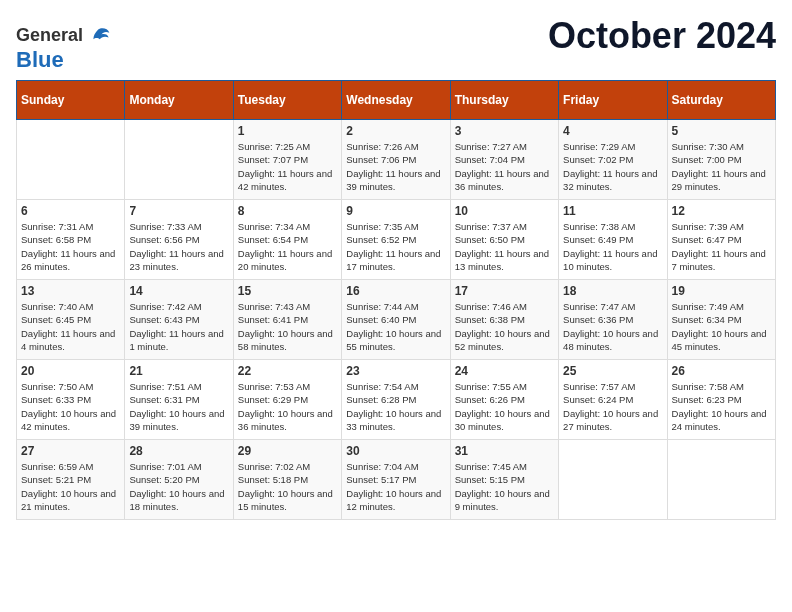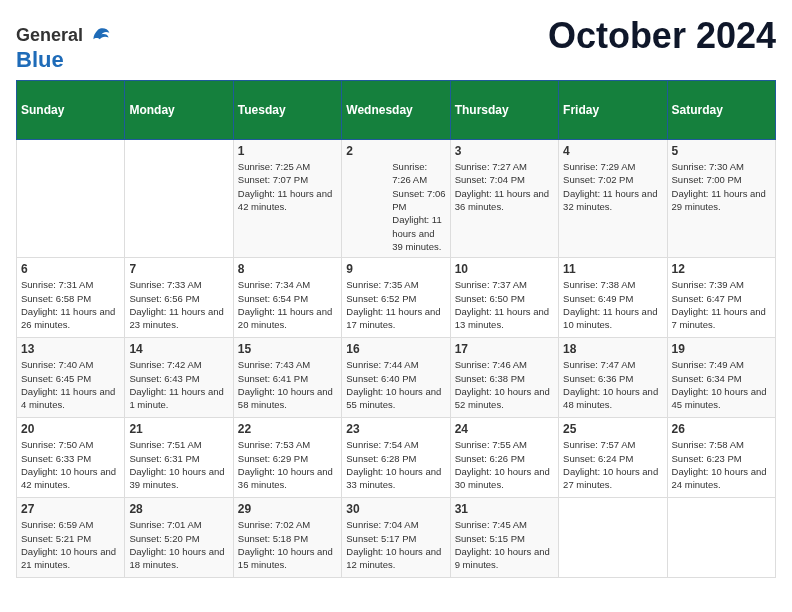--- a/index.html
+++ b/index.html
@@ -53,25 +53,25 @@
     .subtitle {
       font-size: 15px;
       color: #555;
     }
     table {
       width: 100%;
       border-collapse: collapse;
       table-layout: fixed;
     }
     thead tr th {
-      background-color: #15803d;
+      background-color: #c2410c;
       color: #fff;
       font-size: 12px;
       font-weight: bold;
-      padding: 22px 4px;
+      padding: 12px 4px;
       text-align: left;
       border: 1px solid #1e5a9a;
     }
     tbody tr td {
       vertical-align: top;
       padding: 4px 4px;
       font-size: 10px;
       color: #333;
       border: 1px solid #ddd;
       height: 80px;
@@ -132,21 +132,21 @@
         <td class="empty-cell"></td>
         <td class="empty-cell"></td>
         <td>
           <span class="day-num">1</span>
           <div class="day-info" style="white-space: pre-line;">Sunrise: 7:25 AM
 Sunset: 7:07 PM
 Daylight: 11 hours and 42 minutes.</div>
         </td>
         <td>
           <span class="day-num">2</span>
-          <div class="day-info" style="white-space: pre-line; margin-left: 46px;">Sunrise: 7:26 AM
+          <div class="day-info" style="white-space: pre-line;">Sunrise: 7:26 AM
 Sunset: 7:06 PM
 Daylight: 11 hours and 39 minutes.</div>
         </td>
         <td>
           <span class="day-num">3</span>
           <div class="day-info" style="white-space: pre-line;">Sunrise: 7:27 AM
 Sunset: 7:04 PM
 Daylight: 11 hours and 36 minutes.</div>
         </td>
         <td>

